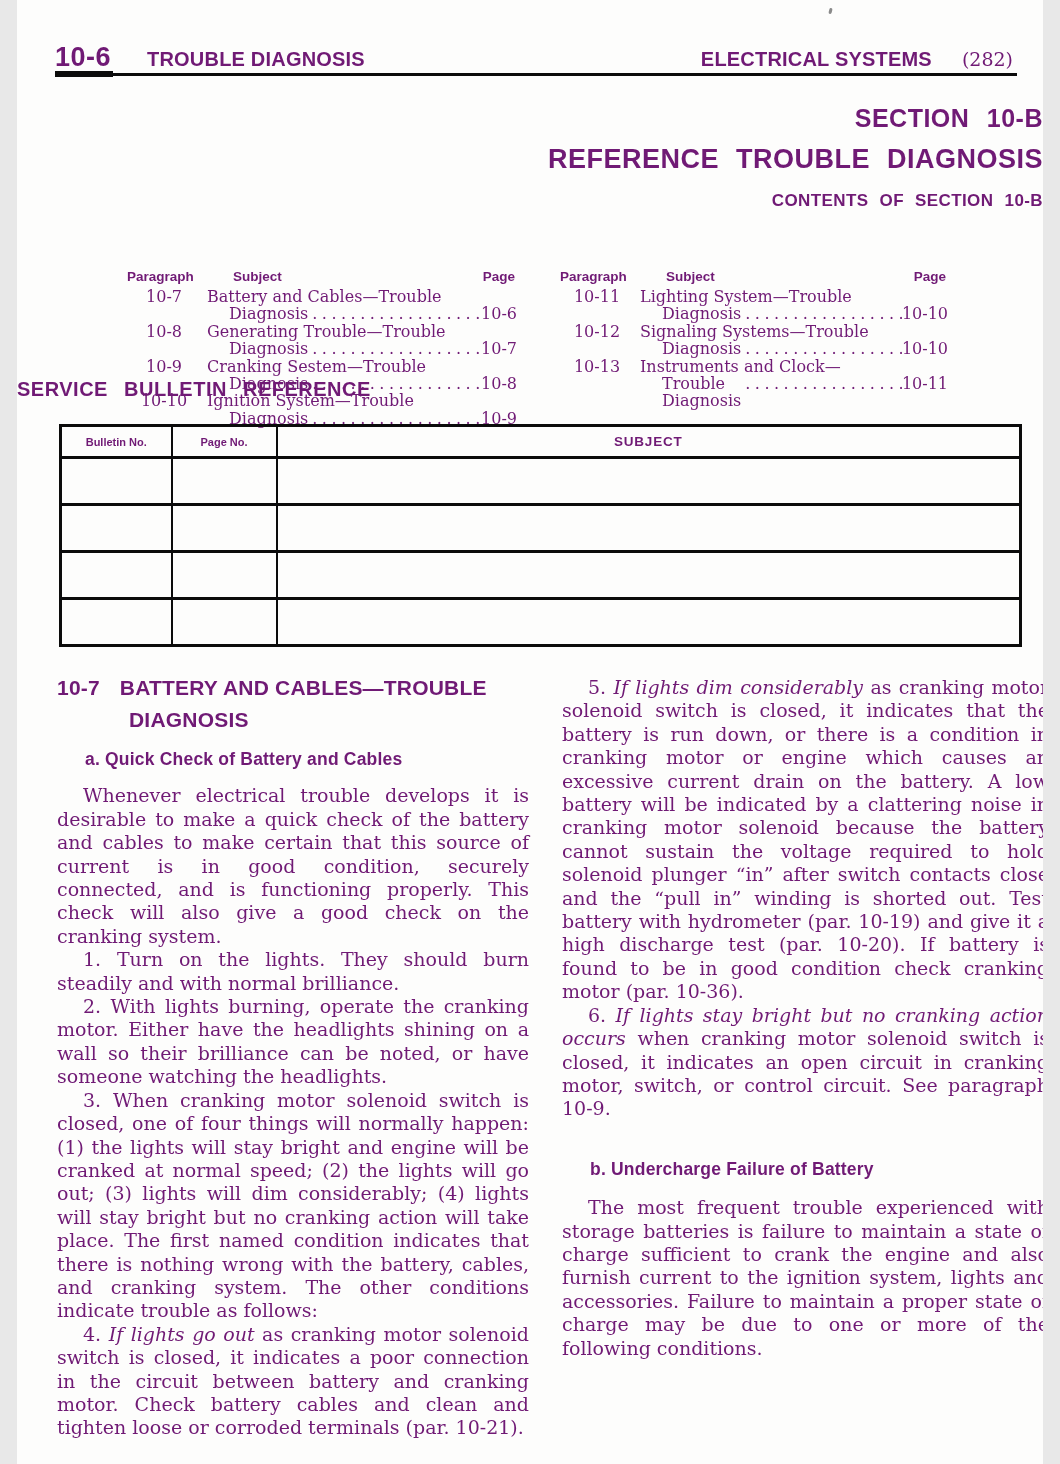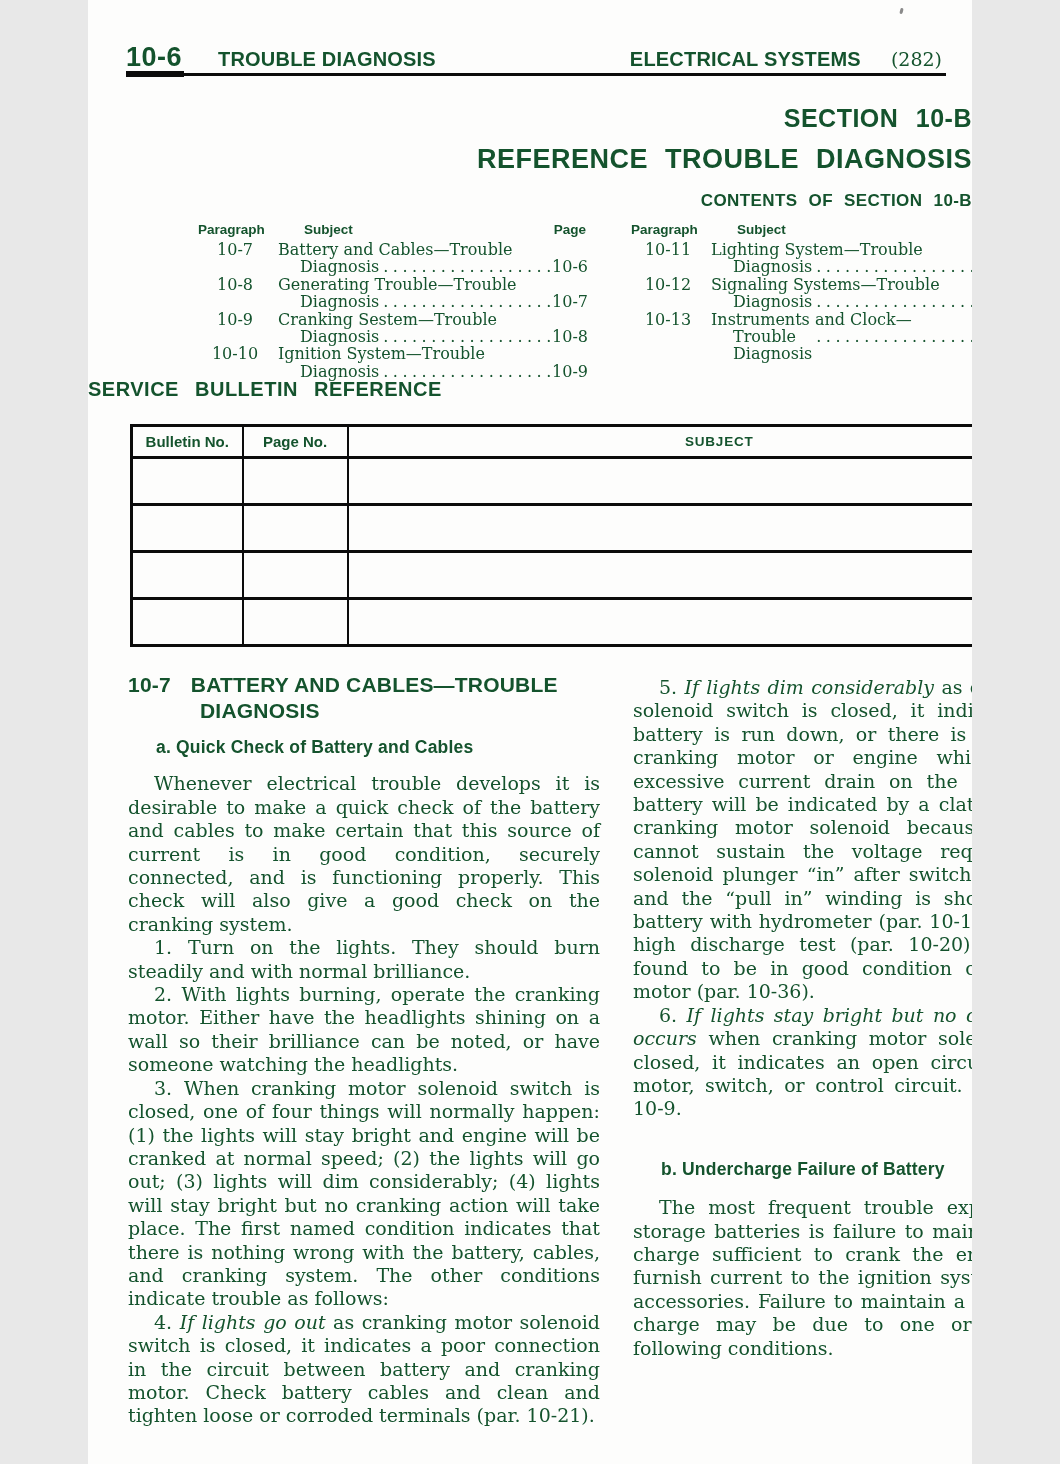--- a/index.html
+++ b/index.html
@@ -1,18 +1,18 @@
 <!DOCTYPE html>
 <html><head>
 <meta charset="utf-8">
 <style>
   html,body { margin:0; padding:0; background:#e8e8e8; }
   .page {
-    position:relative; width:884px; height:1464px; margin:0 auto;
-    background:#fdfdfc; color:#14532d; overflow:hidden;
+    position:relative; width:1026px; height:1464px; margin:0 auto;
+    background:#fdfdfc; color:#701a75; overflow:hidden;
     font-family:"DejaVu Serif", serif;
   }
   .sans { font-family:"Liberation Sans","DejaVu Sans",sans-serif; font-weight:700; }
 
   
   .runhead { position:absolute; top:42px; left:38px; right:30px;
              display:flex; align-items:baseline; }
   .rh-num   { font-size:27px; letter-spacing:.5px; }
   .rh-left  { font-size:20px; margin-left:36px; letter-spacing:.2px; }
   .rh-spacer{ flex:1; }
@@ -27,52 +27,52 @@
   
   .titles { position:absolute; top:104px; left:0; width:100%; text-align:right; }
   .t-section  { font-size:25px; word-spacing:10px; letter-spacing:.5px; }
   .t-main     { font-size:27px; word-spacing:9px;  letter-spacing:.5px; margin-top:11px; }
   .t-contents { font-size:17px; word-spacing:6px;  letter-spacing:.4px; margin-top:16px; }
 
   
   .toc-col { position:absolute; top:221px; font-size:16px; line-height:17.4px; }
   .toc-col.left  { left:110px; width:390px; }
   .toc-col.right { left:543px; width:388px; }
-  .toc-headrow { position:relative; height:18px; font-size:13.5px; margin-bottom:2px; }
+  .toc-headrow { position:relative; height:18px; font-size:13.5px; margin-bottom:2px;margin-top:47px; }
   .th-para { position:absolute; left:0; }
   .th-subj { position:absolute; left:106px; }
   .th-page { position:absolute; right:2px; }
   .toc-entry { position:relative; }
   .toc-num   { position:absolute; left:0; top:0; width:74px; text-align:center; }
   .toc-line1 { padding-left:80px; }
   .toc-line2 { display:flex; align-items:baseline; padding-left:102px; }
   .toc-dots  { flex:1 1 auto; min-width:0; overflow:hidden; white-space:nowrap;
                letter-spacing:4.5px; padding-left:4px; padding-right:3px; }
   .toc-page  { flex:0 0 auto; }
 
   
   .sb-title { position:absolute; top:378px; left:0; width:100%; 
               font-size:20px; word-spacing:10px; letter-spacing:.5px; }
   .sb-table { position:absolute; top:424px; left:42px; width:963px;
               border-collapse:collapse; table-layout:fixed; }
   .sb-table th, .sb-table td { border:2px solid #0b0b0b; border-top-width:3px; border-bottom-width:3px; padding:0; }
   .sb-table { border:3px solid #0b0b0b; }
-  .sb-table th { height:29px; font-size:15px; font-weight:700;
+  .sb-table th { height:29px; font-size:11px; font-weight:700;
                  font-family:"Liberation Sans","DejaVu Sans",sans-serif; }
   .sb-table th.subject { font-size:13.5px; letter-spacing:.8px; }
   .sb-table td { height:44px; }
 
   
   .col { position:absolute; font-size:19px; line-height:23.4px; }
   .col p { margin:0; text-indent:26px; text-align:justify; }
   .col-left  { left:40px;  top:672px; width:472px; }
   .col-right { left:545px; top:676px; width:487px; }
 
   .h2 { font-family:"Liberation Sans","DejaVu Sans",sans-serif; font-weight:700;
-        font-size:21px; line-height:26px; letter-spacing:.2px;
+        font-size:21px; line-height:32px; letter-spacing:.2px;
         padding-left:72px; text-indent:-72px; }
   .h2 .h2num { margin-right:20px; }
   .sub { font-family:"Liberation Sans","DejaVu Sans",sans-serif; font-weight:700;
          font-size:17.5px; letter-spacing:.2px; }
   .sub-a { margin:12px 0 13px 28px; }
   .sub-b { margin:37px 0 15px 28px; }
 </style>
 </head>
 <body>
 

